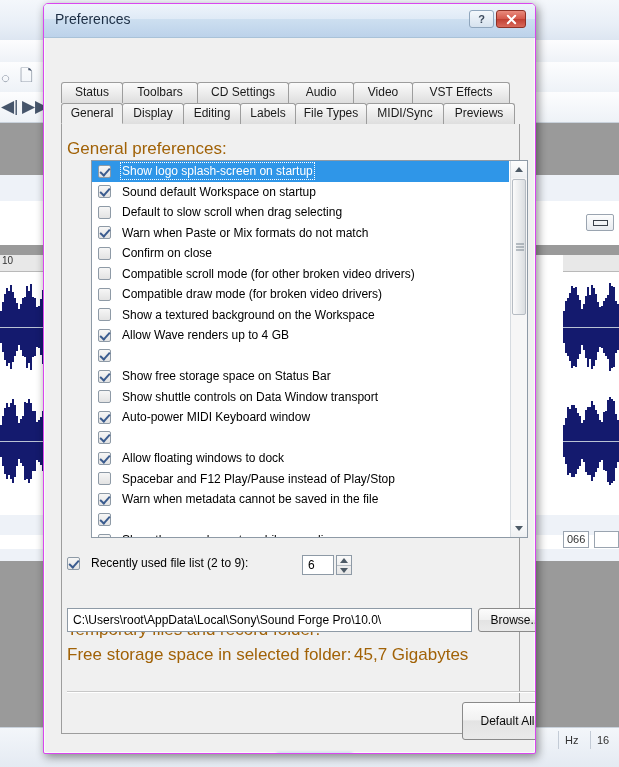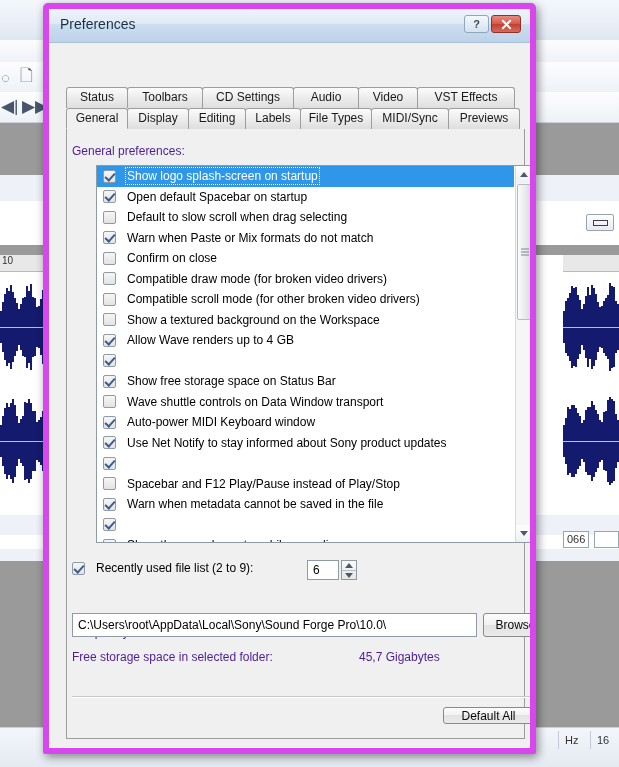--- a/index.html
+++ b/index.html
@@ -48,21 +48,21 @@
 
   .bg-statusbar{position:absolute;left:0;bottom:0;width:619px;height:22px;
     background:linear-gradient(to bottom,#f3f6fa,#e4eaf2);border-top:1px solid #c9d2dc;}
   .bg-status-cell{position:absolute;height:18px;line-height:18px;font-size:11px;color:#333;
     border-left:1px solid #c3cbd6;padding-left:6px;box-sizing:border-box;}
 
   
   #preferences-dialog{
     position:absolute;left:43px;top:3px;width:493px;height:751px;
     background:#f0f0f0;
-    border:6px solid #d946ef;
+    border:1px solid #d946ef;
     border-radius:5px 5px 2px 2px;
     box-shadow:0 0 0 1px rgba(255,255,255,.65) inset, 2px 3px 10px rgba(0,0,0,.45);
     box-sizing:border-box;
     overflow:hidden;
   }
   .dlg-titlebar{position:relative;height:33px;
     background:linear-gradient(to bottom,#eef4fb 0%,#dfeaf6 45%,#cddff0 46%,#bcd2ea 100%);
     border-bottom:1px solid #a9c2d8;}
   .dlg-title{position:absolute;left:11px;top:7px;font-size:14px;color:#1c2e44;
     font-family:"Liberation Sans",sans-serif;}
@@ -82,21 +82,21 @@
   .tabrow{position:absolute;left:0;height:21px;}
   .tab{position:absolute;top:0;height:21px;box-sizing:border-box;
     background:linear-gradient(to bottom,#fbfbfb 0%,#ebebeb 55%,#dedede 100%);
     border:1px solid #9d9d9d;border-bottom:none;border-radius:3px 3px 0 0;
     text-align:center;line-height:19px;font-size:12px;color:#1a1a1a;white-space:nowrap;}
   .tab.active{background:#f0f0f0;border-bottom:1px solid #f0f0f0;z-index:5;}
 
   .tabpage{position:absolute;left:17px;top:86px;width:459px;height:610px;
     background:#f0f0f0;border:1px solid #9d9d9d;border-top:none;box-sizing:border-box;}
 
-  .sec-label{position:absolute;font-size:12px;color:#4c1d95;}
+  .sec-label{position:absolute;font-size:17px;color:#a16207;}
 
   
   .listbox{position:absolute;left:66px;top:122px;width:485px;height:378px;
     background:#ffffff;border:1px solid #8e9aa6;box-sizing:border-box;overflow:hidden;}
   .listwrap{position:absolute;left:0;top:0;right:18px;bottom:0;overflow:hidden;}
   .litem{position:relative;height:20.5px;display:flex;align-items:center;
     padding-left:6px;box-sizing:border-box;}
   .litem.sel{background:#2f96e8;}
   .litem.sel .ltext{color:#ffffff;outline:1px dotted #ffffff;outline-offset:1px;}
   .cbox{width:13px;height:13px;flex:0 0 13px;box-sizing:border-box;
@@ -335,71 +335,71 @@
     <div class="sec-label" style="left:23px;top:101px;">General preferences:</div>
 
     <div class="listbox" style="left:23px;top:122px;width:437px;height:378px;margin-left:24px;">
       <div class="listwrap" id="list-items">
           <div class="litem sel">
             <span class="cbox on"></span>
             <span class="ltext">Show logo splash-screen on startup</span>
           </div>
           <div class="litem">
             <span class="cbox on"></span>
-            <span class="ltext">Open default Spacebar on startup</span>
+            <span class="ltext">Sound default Workspace on startup</span>
           </div>
           <div class="litem">
             <span class="cbox"></span>
             <span class="ltext">Default to slow scroll when drag selecting</span>
           </div>
           <div class="litem">
             <span class="cbox on"></span>
             <span class="ltext">Warn when Paste or Mix formats do not match</span>
           </div>
           <div class="litem">
             <span class="cbox"></span>
             <span class="ltext">Confirm on close</span>
           </div>
           <div class="litem">
             <span class="cbox"></span>
+            <span class="ltext">Compatible scroll mode (for other broken video drivers)</span>
+          </div>
+          <div class="litem">
+            <span class="cbox"></span>
             <span class="ltext">Compatible draw mode (for broken video drivers)</span>
           </div>
           <div class="litem">
             <span class="cbox"></span>
-            <span class="ltext">Compatible scroll mode (for other broken video drivers)</span>
-          </div>
-          <div class="litem">
-            <span class="cbox"></span>
             <span class="ltext">Show a textured background on the Workspace</span>
           </div>
           <div class="litem">
             <span class="cbox on"></span>
             <span class="ltext">Allow Wave renders up to 4 GB</span>
           </div>
           <div class="litem">
             <span class="cbox on"></span>
           </div>
           <div class="litem">
             <span class="cbox on"></span>
             <span class="ltext">Show free storage space on Status Bar</span>
           </div>
           <div class="litem">
             <span class="cbox"></span>
-            <span class="ltext">Wave shuttle controls on Data Window transport</span>
+            <span class="ltext">Show shuttle controls on Data Window transport</span>
           </div>
           <div class="litem">
             <span class="cbox on"></span>
             <span class="ltext">Auto-power MIDI Keyboard window</span>
           </div>
           <div class="litem">
             <span class="cbox on"></span>
-            <span class="ltext">Use Net Notify to stay informed about Sony product updates</span>
-          </div>
-          <div class="litem">
-            <span class="cbox on"></span>
+          </div>
+          <div class="litem">
+            <span class="cbox on"></span>
+            <span class="ltext">Allow floating windows to dock</span>
           </div>
           <div class="litem">
             <span class="cbox"></span>
             <span class="ltext">Spacebar and F12 Play/Pause instead of Play/Stop</span>
           </div>
           <div class="litem">
             <span class="cbox on"></span>
             <span class="ltext">Warn when metadata cannot be saved in the file</span>
           </div>
           <div class="litem">
@@ -443,20 +443,20 @@
 
     <div class="sec-label" style="left:23px;top:552px;margin-top:30px;">Temporary files and record folder:</div>
     <div class="textfield" style="left:23px;top:570px;width:405px;height:24px;line-height:17px;">C:\Users\root\AppData\Local\Sony\Sound Forge Pro\10.0\</div>
     <div class="btn" style="left:434px;top:570px;width:75px;height:24px;">Browse...</div>
 
     <div class="sec-label" style="left:23px;top:607px;">Free storage space in selected folder:</div>
     <div class="sec-label" style="left:310px;top:607px;">45,7 Gigabytes</div>
 
     <div class="hr" style="left:23px;top:653px;width:486px;"></div>
 
-    <div class="btn" style="left:394px;top:664px;width:91px;height:17px;">Default All</div>
+    <div class="btn" style="left:418px;top:664px;width:91px;height:38px;">Default All</div>
 
     <div class="btn default" style="left:232px;top:715px;width:77px;height:25px;">Aceptar</div>
     <div class="btn" style="left:318px;top:715px;width:77px;height:25px;">Cancelar</div>
     <div class="btn disabled" style="left:404px;top:715px;width:77px;height:25px;">Aplicar</div>
 
   </div>
 </div>
 
 </body></html>

